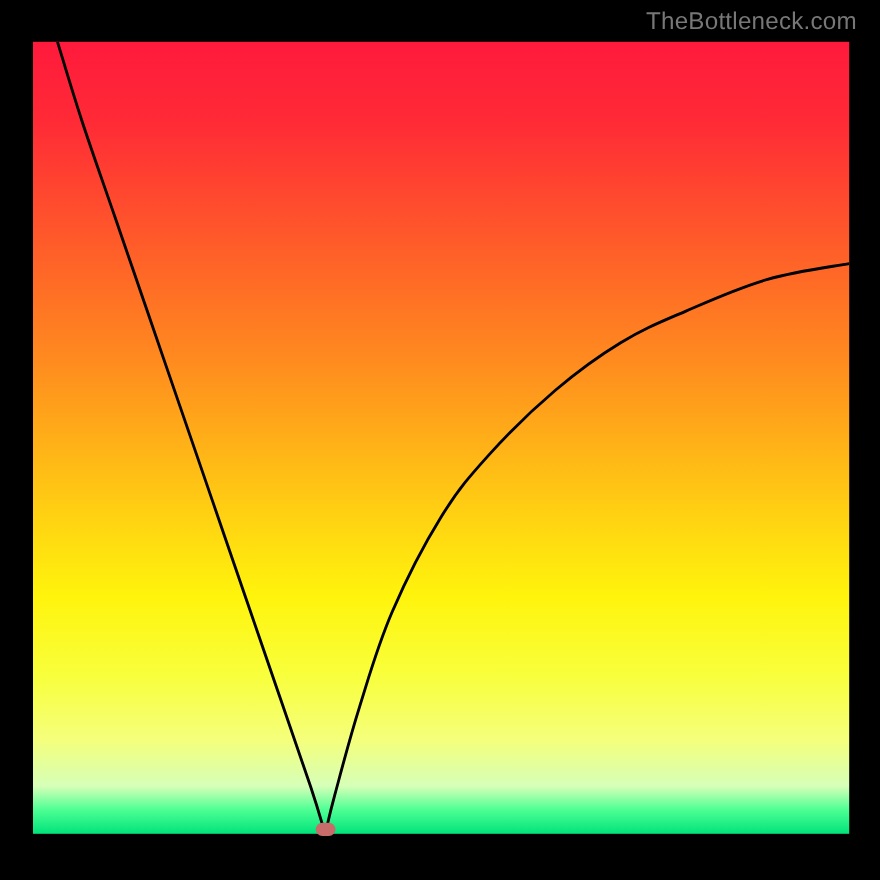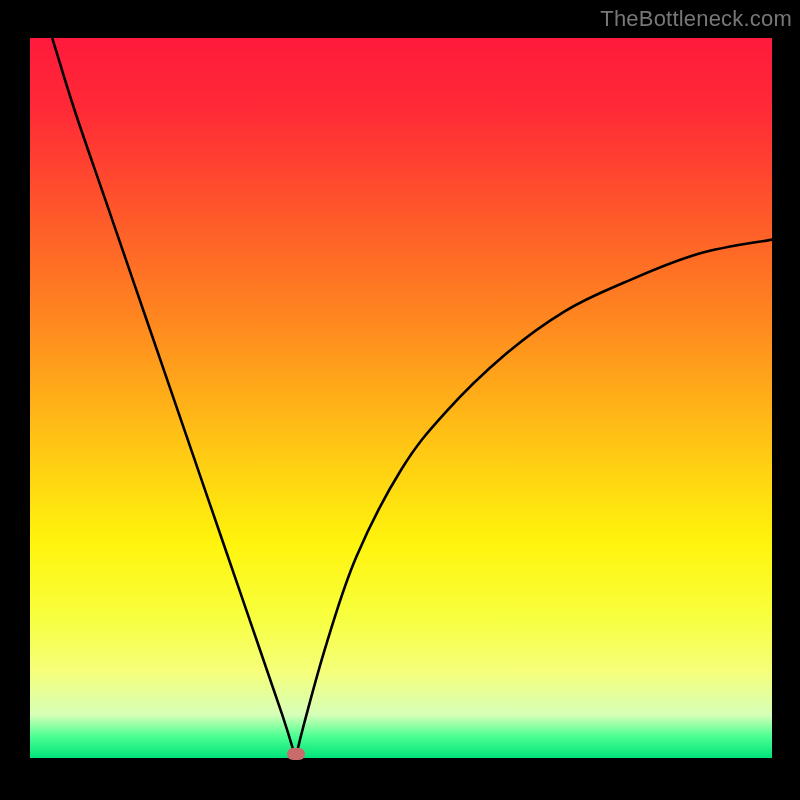--- a/index.html
+++ b/index.html
@@ -29,21 +29,21 @@
       #f8ff3c 80%,
       #f5ff7a 88%,
       #d6ffb8 94%,
       #4cff93 97%,
       #00e37a 100%
     );
   }
   .watermark {
     position: absolute;
     top: 6px;
-    right: 8px;
+    right: 21px;
     color: #777;
     font-size: 22px;
     font-weight: 400;
     letter-spacing: 0.2px;
   }
   .curve-svg {
     position: absolute;
     left: 0; top: 0;
     width: 100%; height: 100%;
   }

